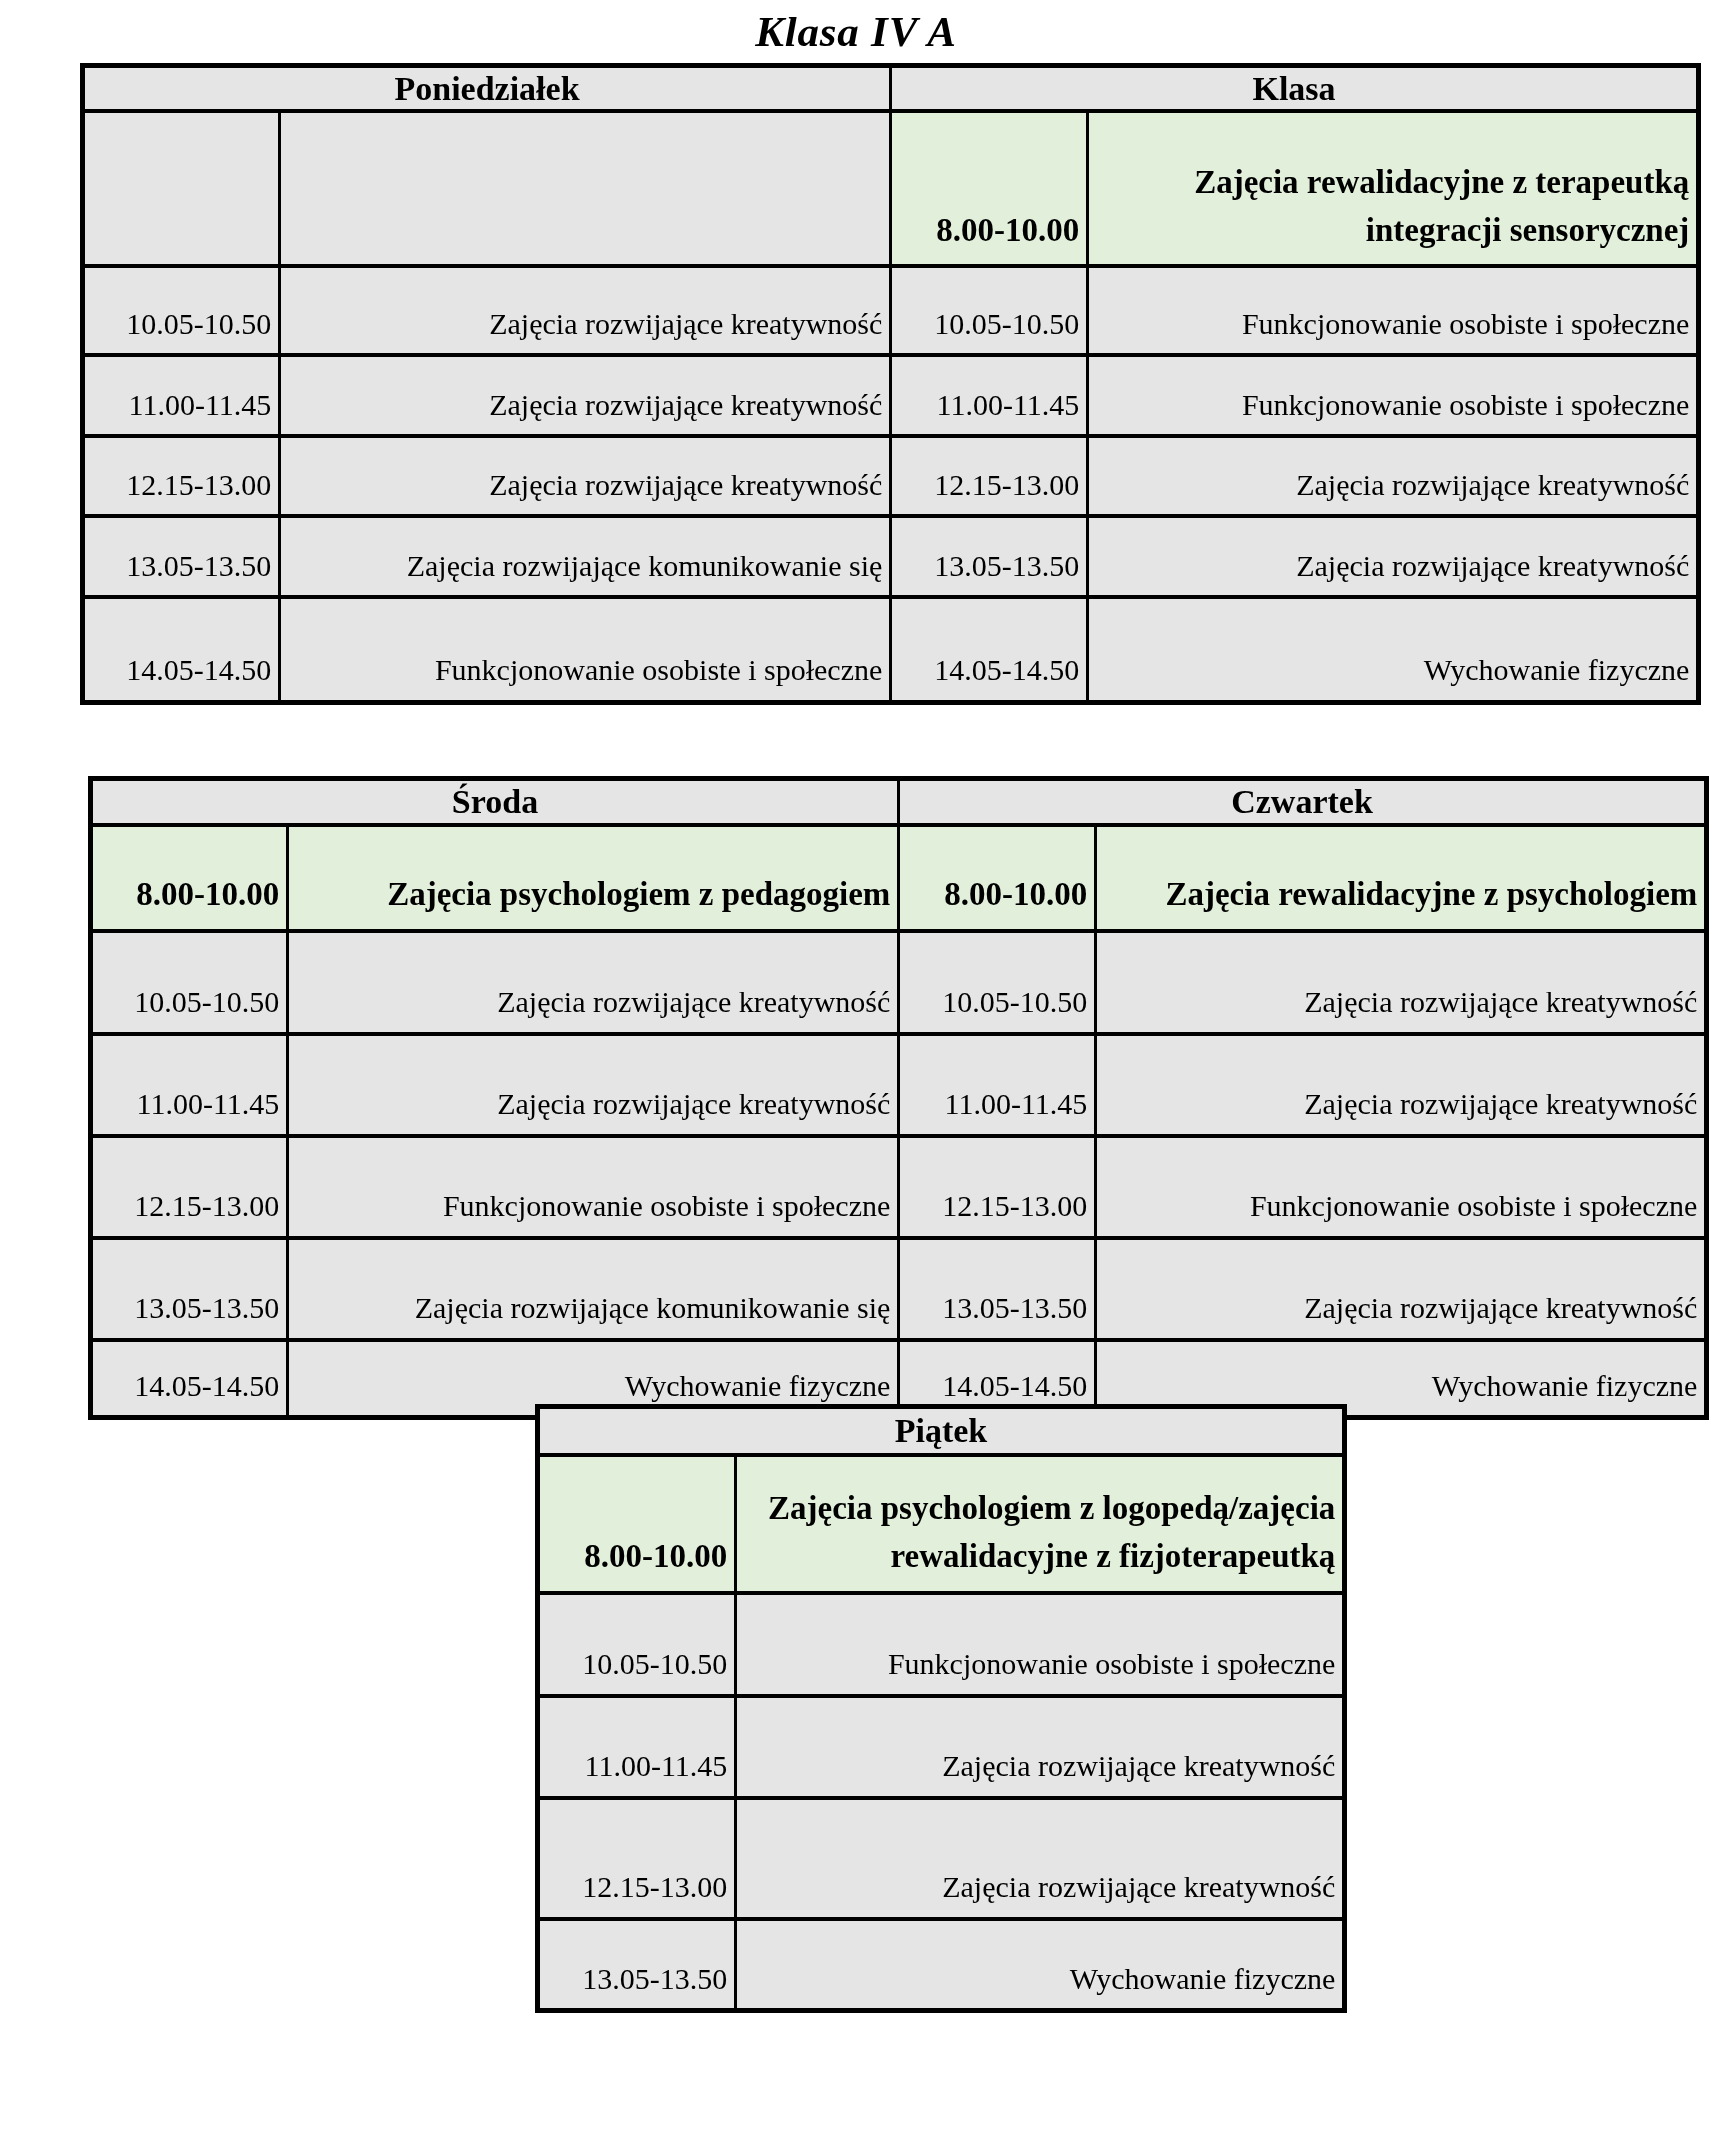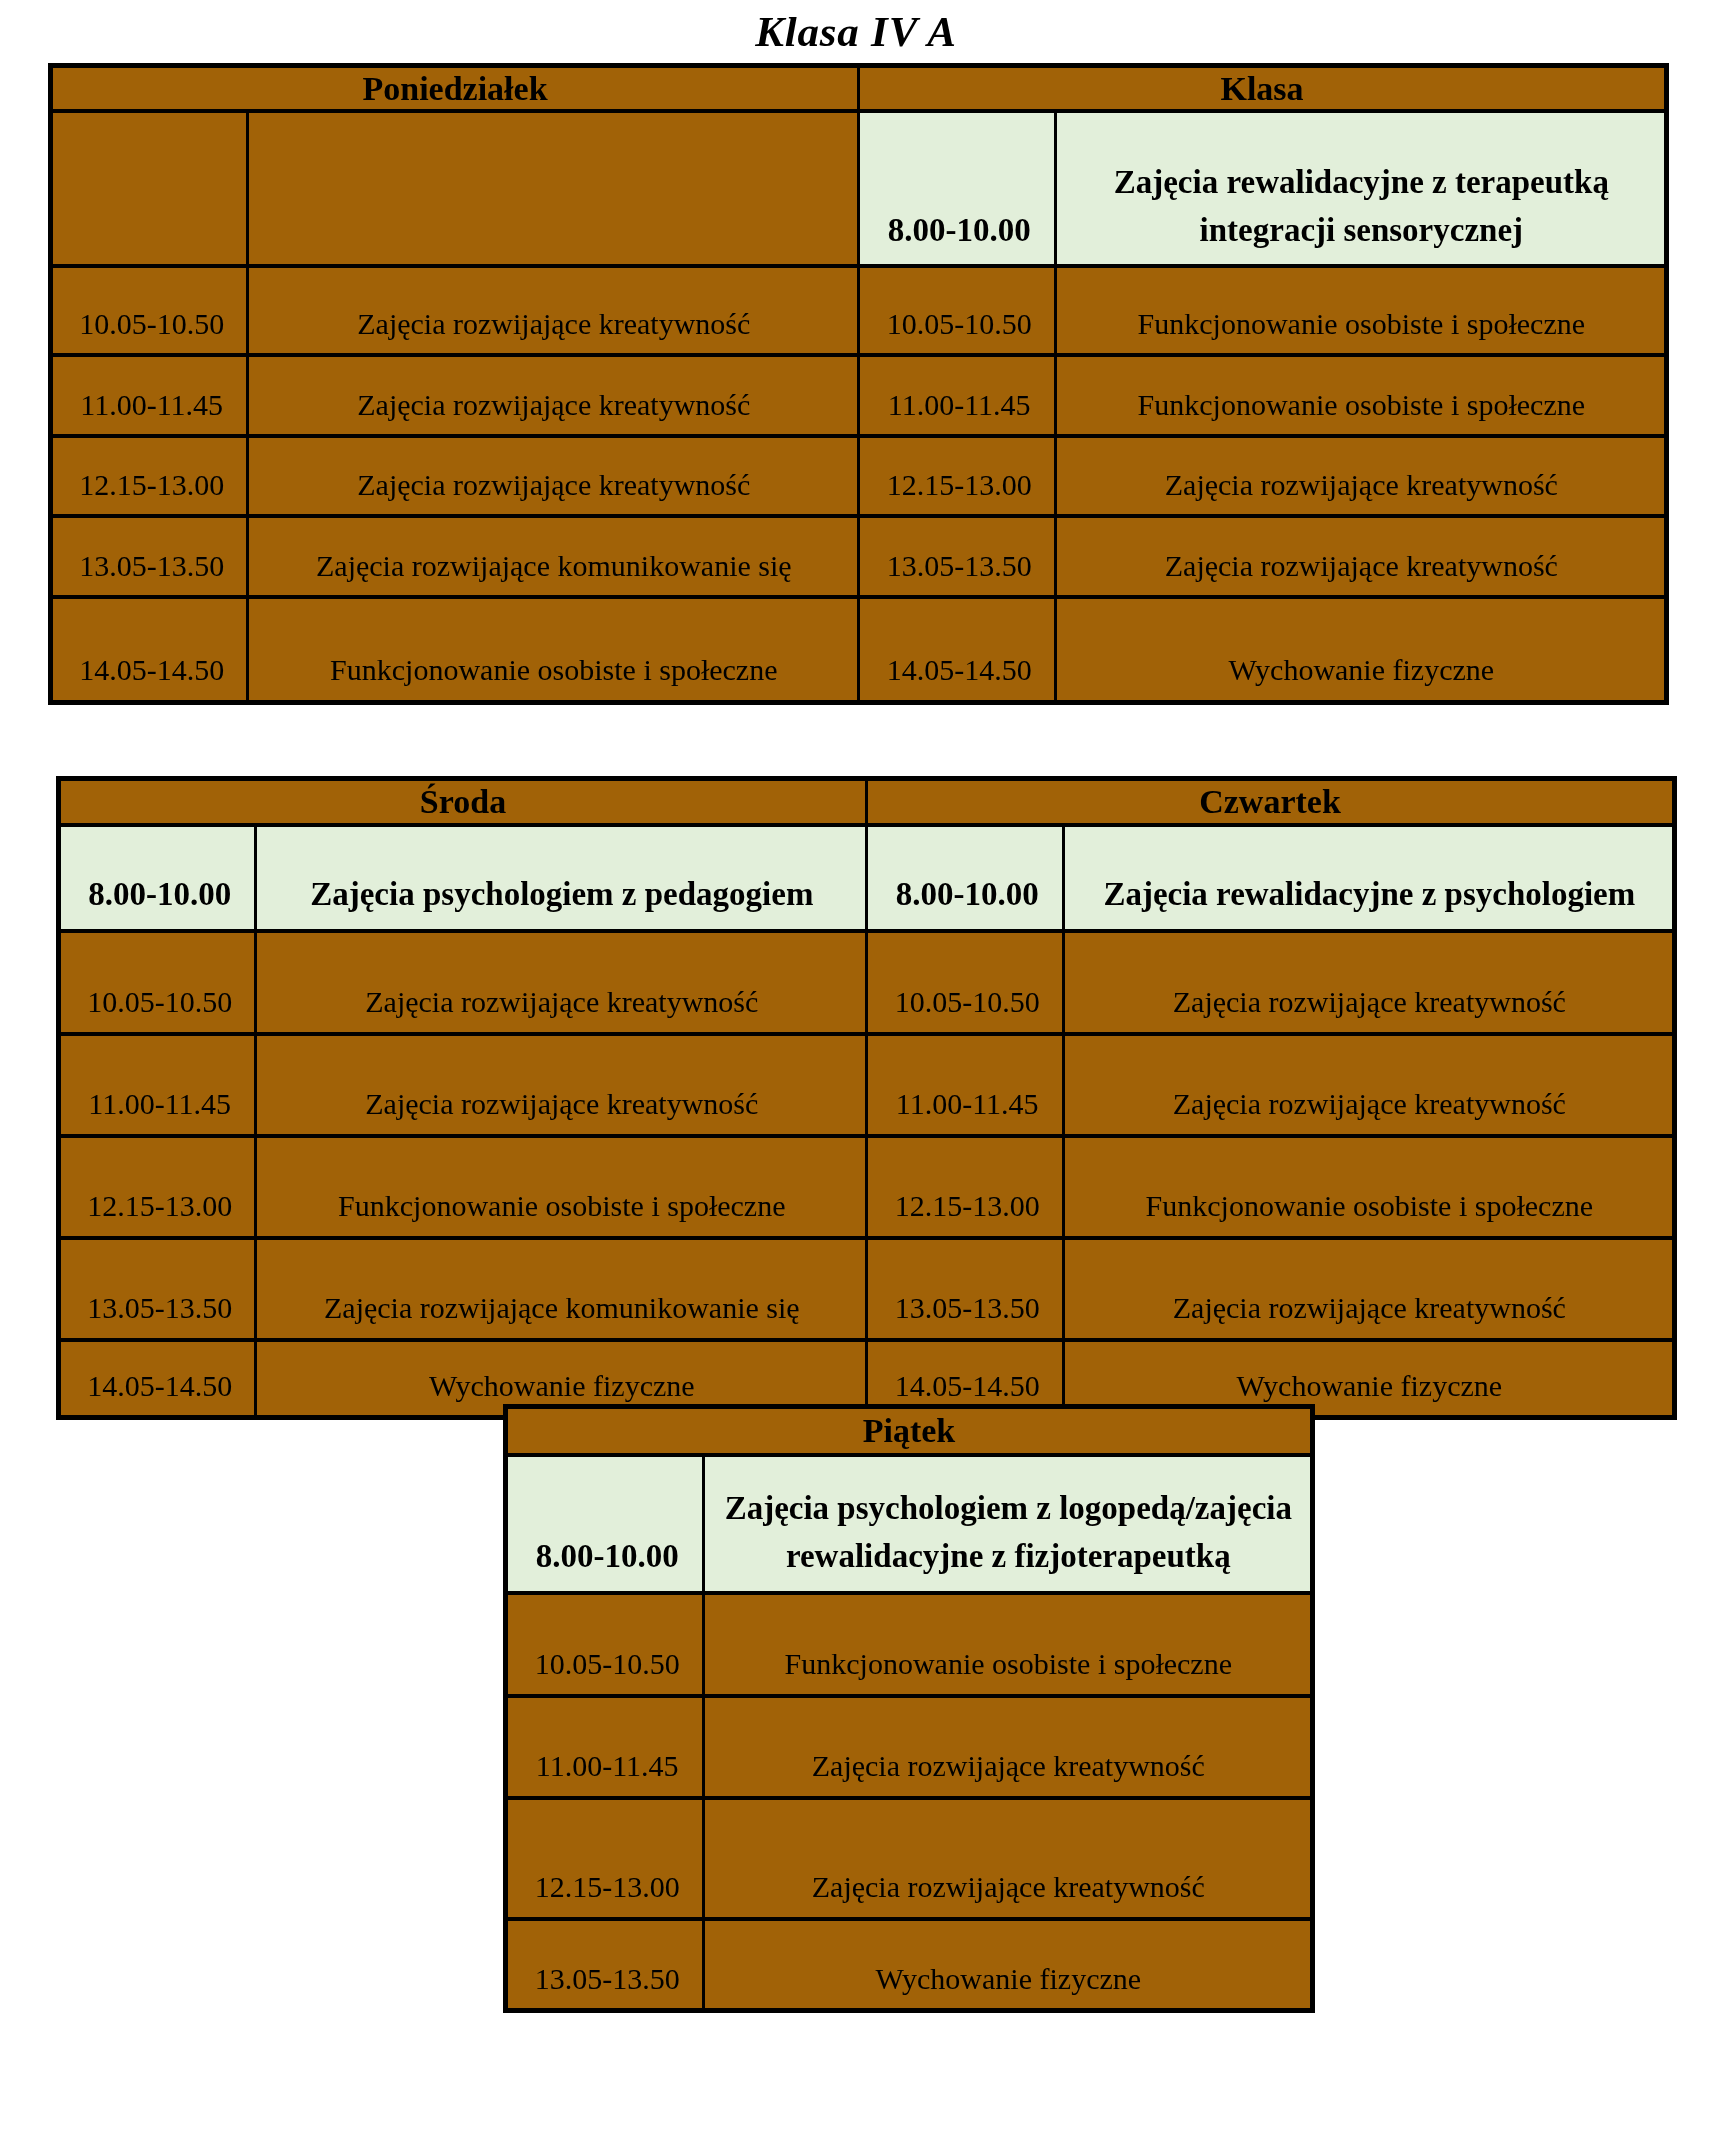--- a/index.html
+++ b/index.html
@@ -24,39 +24,40 @@
     font-weight: bold;
     font-size: 43px;
     letter-spacing: 0.8px;
     font-style: italic;
   }
   table.sched {
     position: absolute;
     border-collapse: collapse;
     table-layout: fixed;
     border: 5px solid #000000;
-    background: #a16207;
+    background: #e5e5e5;
+    margin-left: 32px;
   }
   table.sched th {
     border: 3.3px solid #000000;
     border-top-width: 4.2px;
     border-bottom-width: 4.2px;
     font-weight: bold;
     font-size: 34px;
     text-align: center;
     vertical-align: middle;
     padding: 1.7px 5px;
     overflow: hidden;
   }
   table.sched td {
     border: 3.3px solid #000000;
     border-top-width: 4.2px;
     border-bottom-width: 4.2px;
     vertical-align: bottom;
-    text-align: center;
+    text-align: right;
     font-size: 30px;
     line-height: 1.28;
     padding: 5px 6.7px 10px 8.3px;
     overflow: hidden;
     word-wrap: break-word;
   }
   table.sched td.time {
     padding-left: 11px;
   }
   table.sched td.hl {

